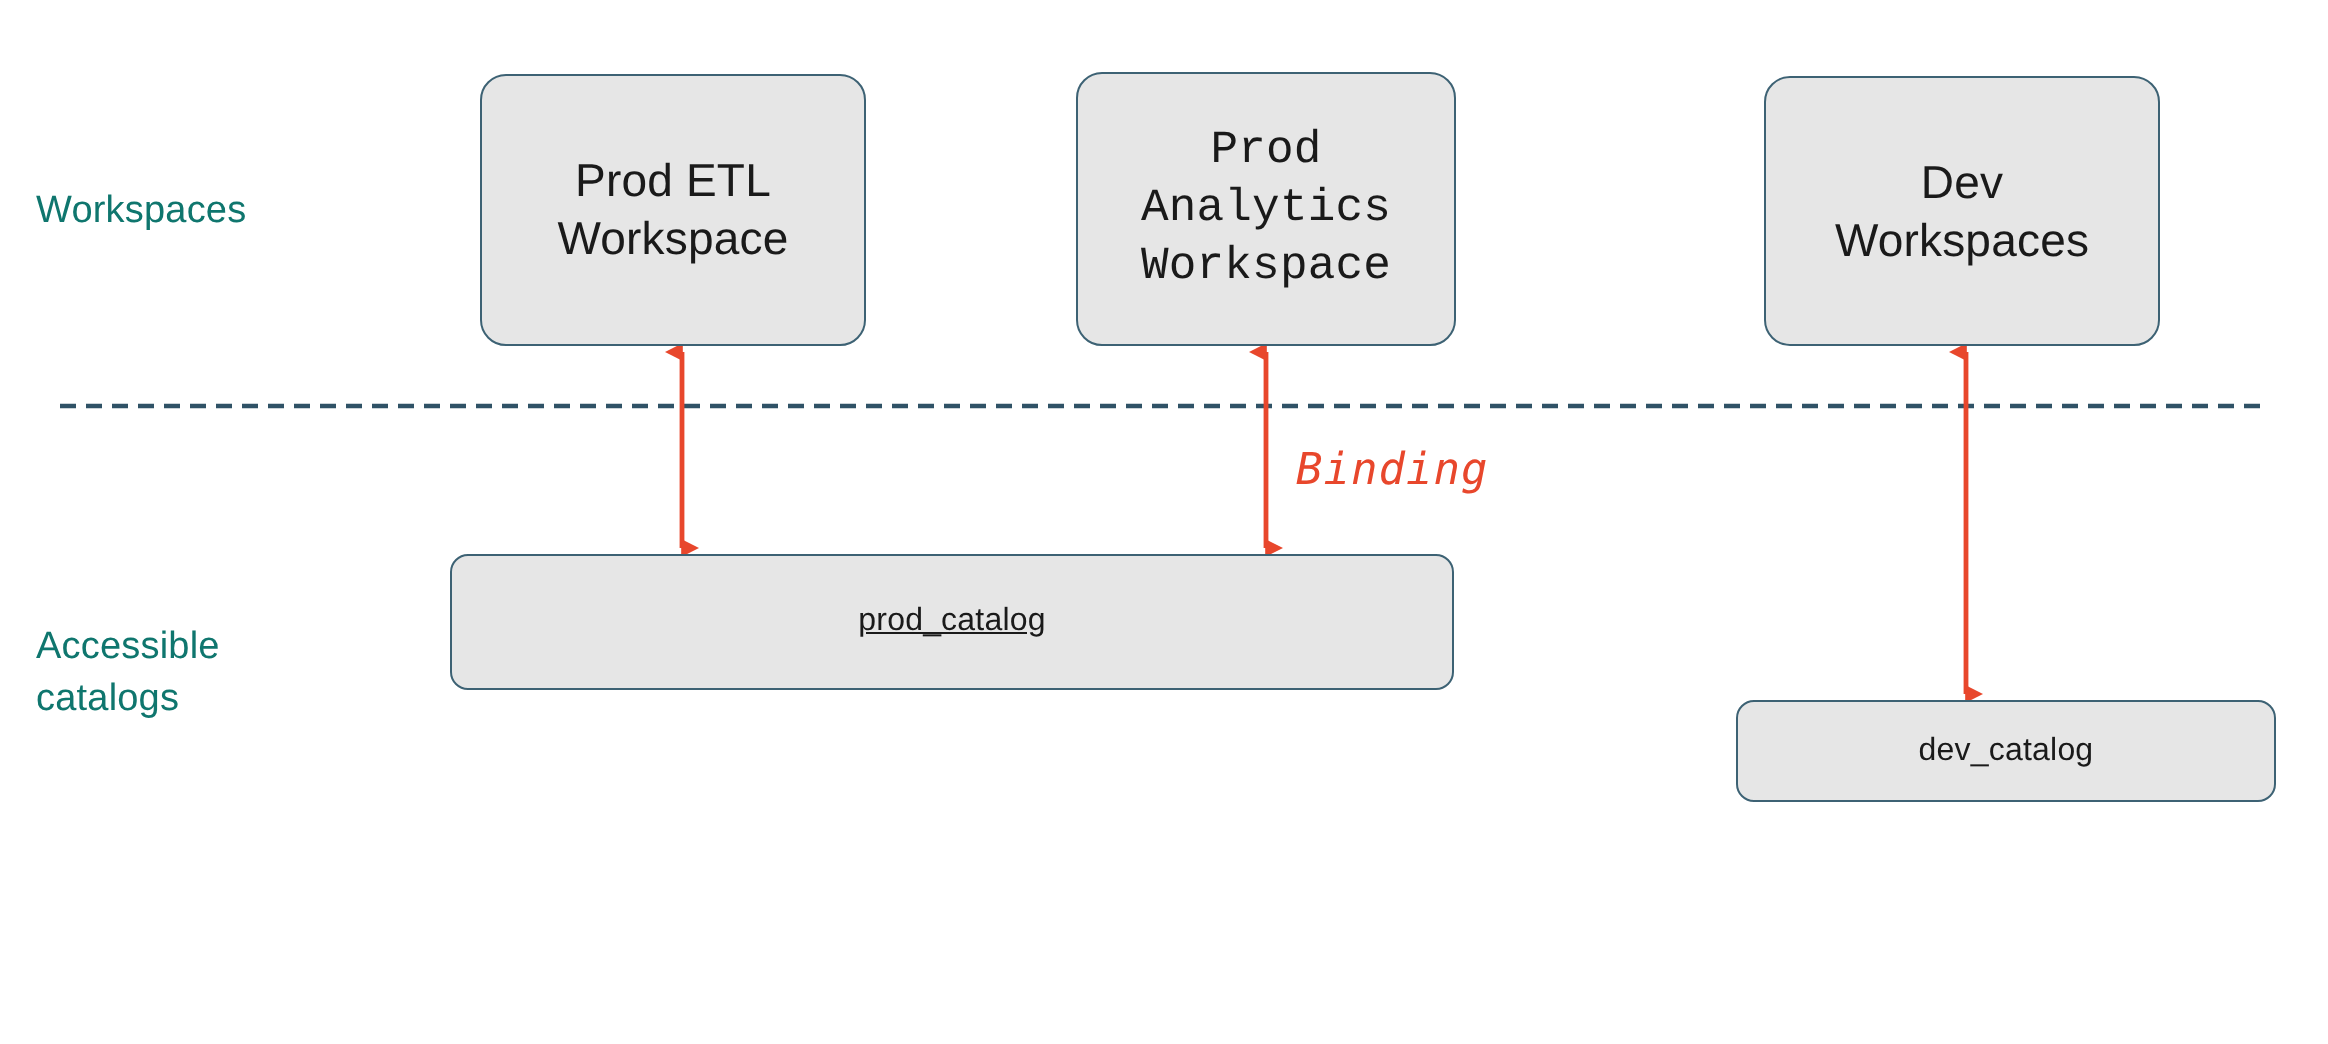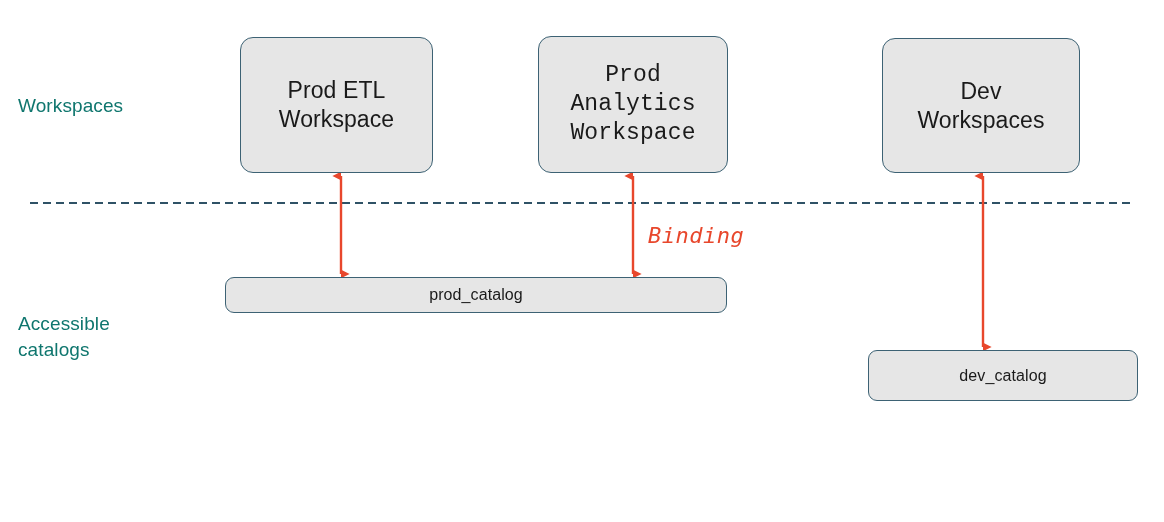--- a/index.html
+++ b/index.html
@@ -51,21 +51,21 @@
   }
   .node.catalog {
     font-size: 16px;
     line-height: 20px;
     border-radius: 9px;
   }
 
   #node-prod-etl        { left: 240px; top: 37px;  width: 193px; height: 136px; }
   #node-prod-analytics  { left: 538px; top: 36px;  width: 190px; height: 137px; font-family: Liberation Mono, monospace; }
   #node-dev            { left: 882px; top: 38px;  width: 198px; height: 135px; }
-  #node-prod-catalog   { left: 225px; top: 277px; width: 502px; height: 36px; }
+  #node-prod-catalog   { left: 225px; top: 277px; width: 502px; height: 68px; text-decoration: underline; }
   #node-dev-catalog    { left: 848px; top: 350px; width: 270px; height: 51px; margin-left: 20px; }
 
   
   #overlay {
     position: absolute;
     left: 0; top: 0;
     width: 1164px;
     height: 522px;
     pointer-events: none;
   }

